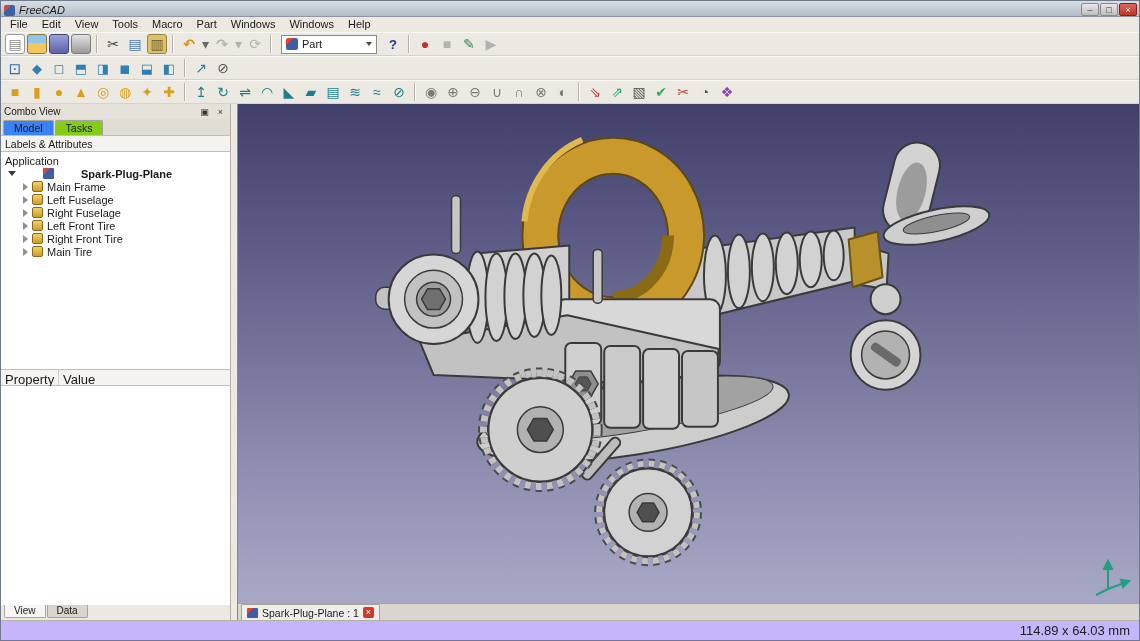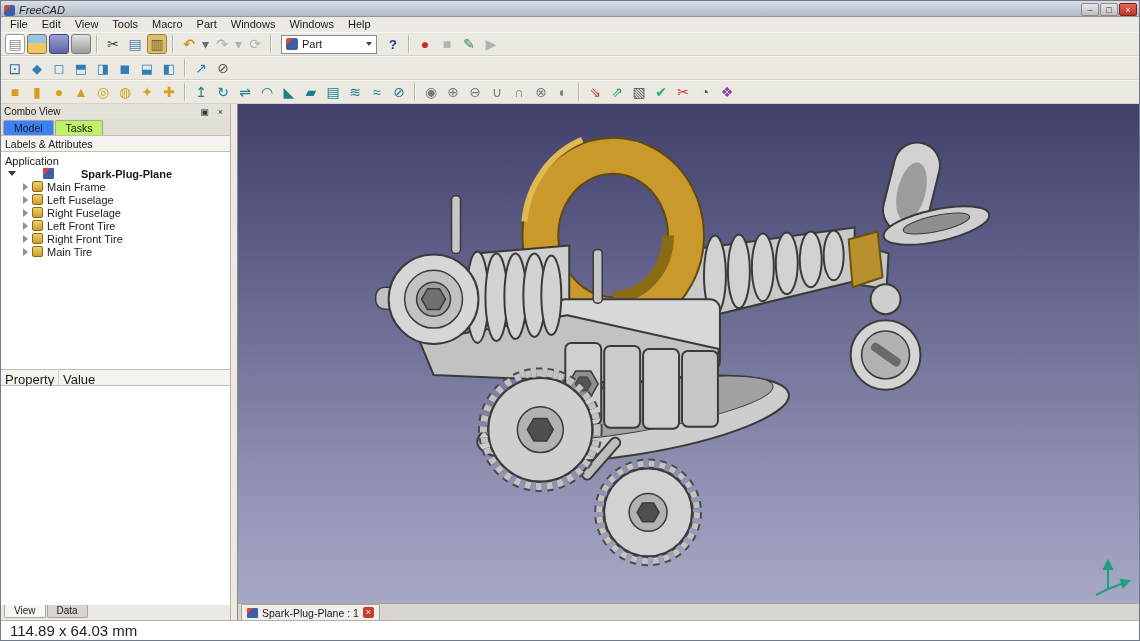--- a/index.html
+++ b/index.html
@@ -42,21 +42,21 @@
 
   
   .sidebar { width:230px; flex:0 0 230px; display:flex; flex-direction:column; background:#ece9e2; border-right:1px solid #b5b1a7; }
   .panel-titlebar { height:15px; flex:0 0 15px; display:flex; align-items:center; justify-content:space-between;
                     padding:0 3px; font-size:10px; background:#e4e1d9; }
   .panel-btns { display:flex; gap:3px; }
   .panel-btn { width:13px; height:12px; font-size:9px; line-height:12px; text-align:center; color:#333; }
   .panel-tabs { height:17px; flex:0 0 17px; display:flex; align-items:flex-end; padding-left:2px;
                 background:#e0ddd5; border-bottom:1px solid #c2beb4; }
   .ptab { font-size:10.5px; padding:1px 10px; border:1px solid #a9a49a; border-bottom:none;
-          background:#bef264; margin-right:1px; border-radius:2px 2px 0 0; }
+          background:#84cc16; margin-right:1px; border-radius:2px 2px 0 0; }
   .ptab.active { background:#3b82f6; }
   .labels-header { height:16px; flex:0 0 16px; background:#f4f3ef; border-bottom:1px solid #c2beb4;
                    font-size:10.5px; padding:2px 4px; }
   .tree { height:218px; flex:0 0 218px; background:#fff; border-bottom:1px solid #c2beb4; padding-top:2px;
           font-size:11px; overflow:hidden; }
   .tree-row { height:13px; display:flex; align-items:center; white-space:nowrap; }
   .app-row { padding-left:4px; }
   .root-row { padding-left:7px;gap:23px; }
   .child-row { padding-left:22px; }
   .expander { display:inline-block; margin-right:4px; }
@@ -89,22 +89,22 @@
   .axis { position:absolute; right:8px; bottom:6px; }
   .doc-tabbar { height:17px; flex:0 0 17px; background:#d9d6cf; border-top:1px solid #a9a49a;
                 display:flex; align-items:flex-end; padding-left:3px; }
   .doc-tab { height:16px; display:flex; align-items:center; gap:4px; background:#f0eeea;
              border:1px solid #a9a49a; border-bottom:none; padding:0 5px; font-size:10.5px; border-radius:2px 2px 0 0; }
   .doc-icon.small { width:10px; height:10px; margin-right:0; }
   .doc-close { width:11px; height:11px; background:#cc3b2e; color:#fff; font-size:9px; line-height:11px;
                text-align:center; border-radius:2px; }
 
   
-  .statusbar { height:20px; flex:0 0 20px; background:#ffffff; border-top:1px solid #b5b1a7;
-               display:flex; align-items:center; justify-content:flex-start; padding:0 9px; font-size:15px; color:#222; }
+  .statusbar { height:20px; flex:0 0 20px; background:#c4b5fd; border-top:1px solid #b5b1a7;
+               display:flex; align-items:center; justify-content:flex-end; padding:0 9px; font-size:13px; color:#222; }
 </style>
 </head>
 <body>
 
 <div class="window">
 
   <div class="titlebar">
     <span class="app-icon"></span>
     <span class="title-text">FreeCAD</span>
     <span class="win-controls">

